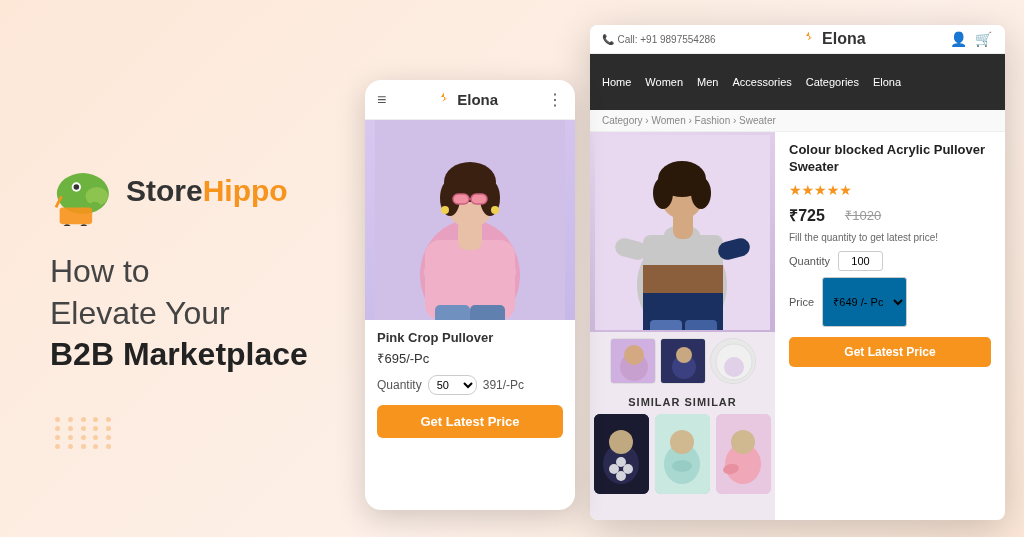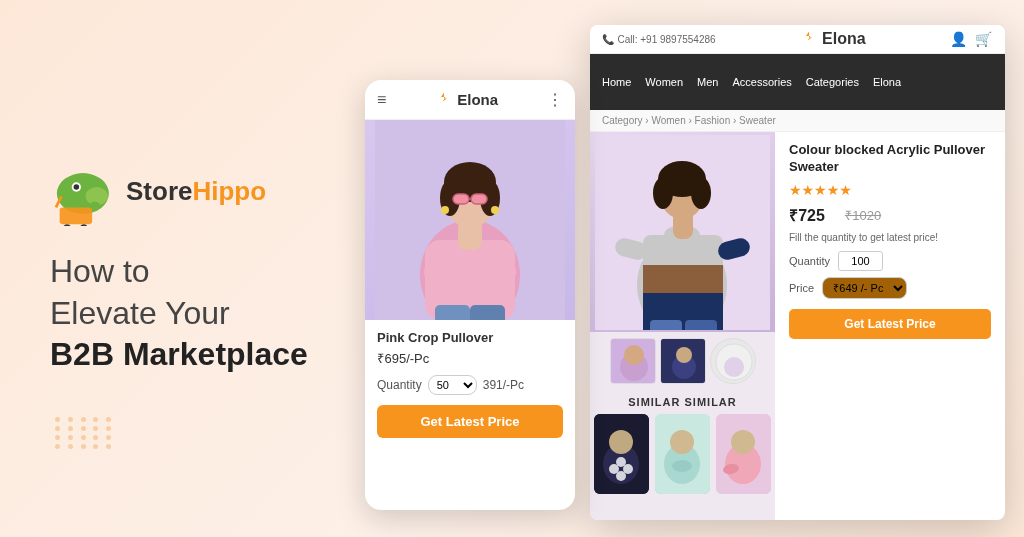--- a/index.html
+++ b/index.html
@@ -391,24 +391,24 @@
       display: flex;
       align-items: center;
       gap: 8px;
       margin-bottom: 10px;
       font-size: 11px;
       color: #555;
     }
 
     .price-select {
       border: 1px solid #ccc;
-      border-radius: 8px;
-      padding: 3px 6px;
+      border-radius: 3px;
+      padding: 17px 6px;
       font-size: 11px;
-      background: #a16207;
+      background: #0369a1;
     }
 
     .desktop-btn {
       background: #f7941d;
       color: #fff;
       border: none;
       border-radius: 5px;
       padding: 8px 16px;
       font-size: 12px;
       font-weight: 600;
@@ -489,21 +489,21 @@
         <ellipse cx="22" cy="42" rx="6" ry="4" fill="#6db33f"></ellipse>
         <ellipse cx="48" cy="48" rx="6" ry="4" fill="#6db33f"></ellipse>
 
         <rect x="10" y="50" width="35" height="18" rx="3" fill="#f7941d" opacity="0.9"></rect>
         <circle cx="18" cy="72" r="4" fill="#333"></circle>
         <circle cx="36" cy="72" r="4" fill="#333"></circle>
 
         <path d="M6 50 L12 38" stroke="#f7941d" stroke-width="3" fill="none"></path>
       </svg>
     </div>
-    <div style="font-size:26px;font-weight:700;color:#333;margin-left:6px;">
+    <div style="font-size:30px;font-weight:700;color:#333;margin-left:6px;">
       <span style="color:#333;">Store</span><span style="color:#f7941d;">Hippo</span>
     </div>
   </div>
 
   <div class="headline">
     <div>How to</div>
     <div>Elevate Your</div>
     <div><strong>B2B Marketplace</strong></div>
   </div>
 </div>

